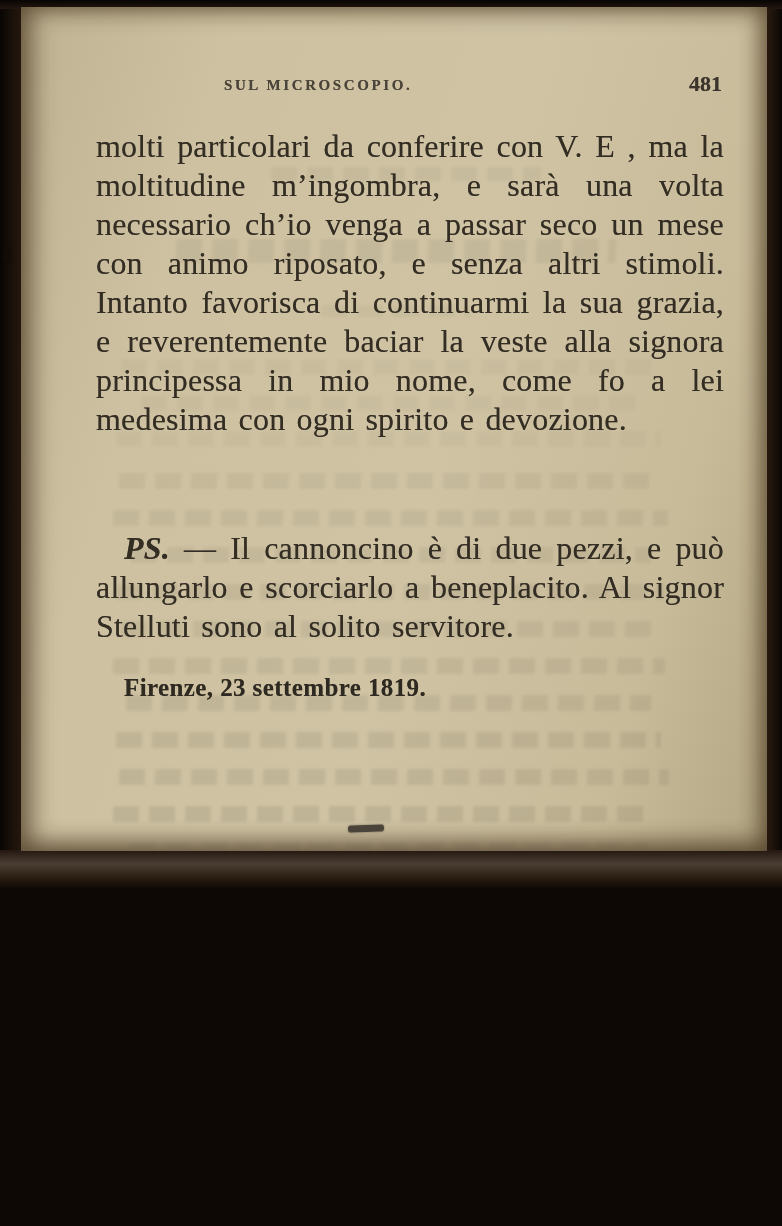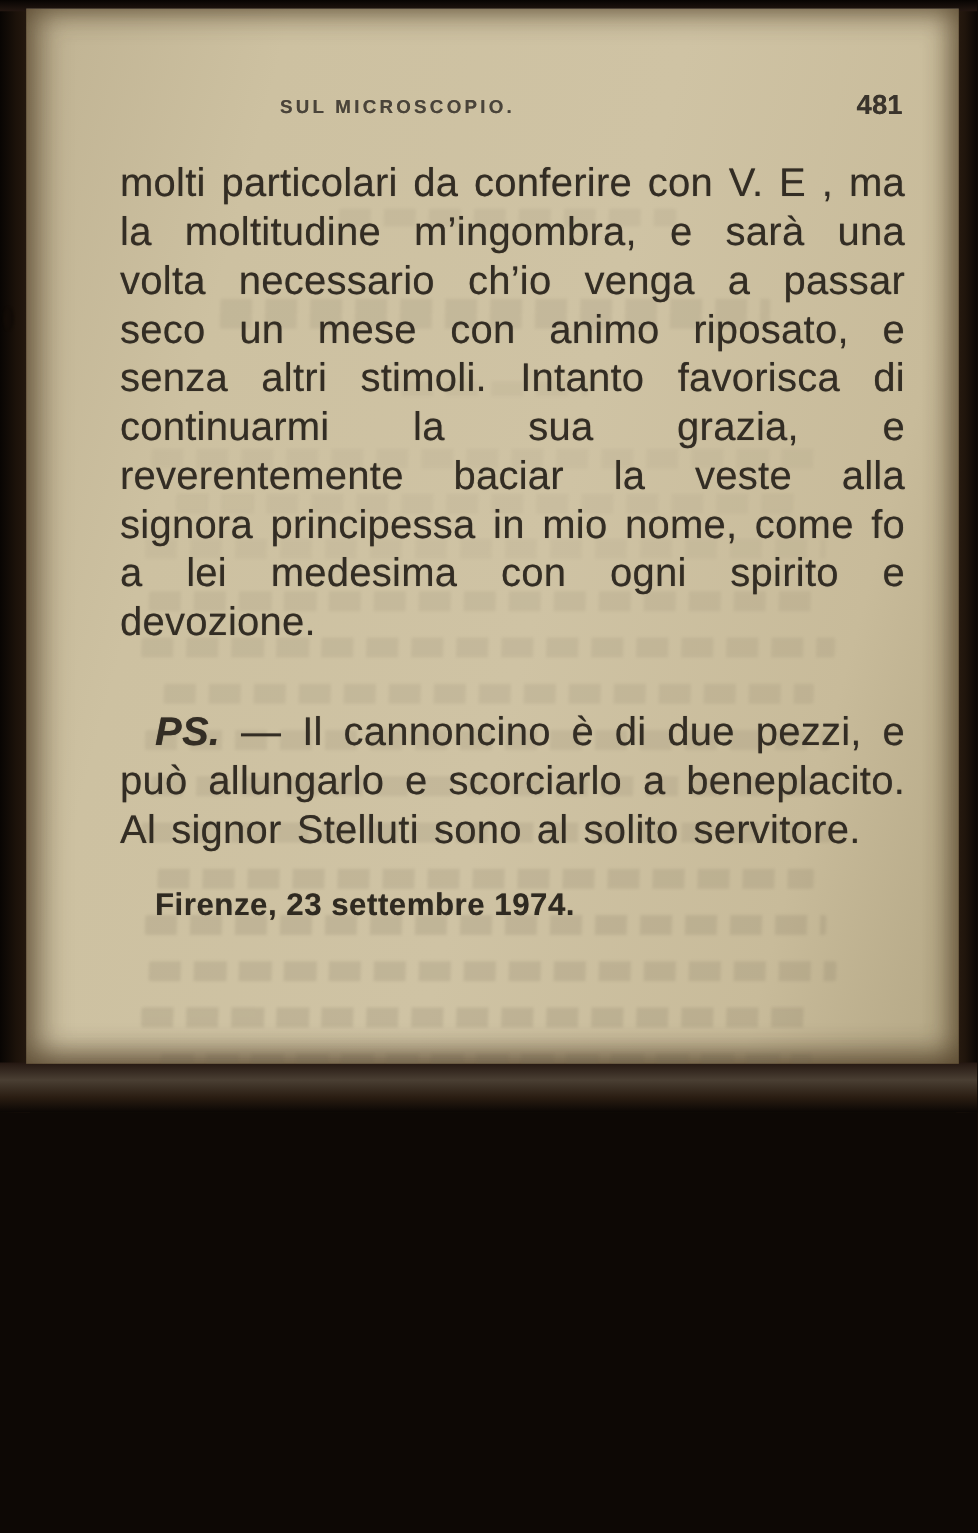--- a/index.html
+++ b/index.html
@@ -1,21 +1,21 @@
 <!DOCTYPE html>
 <html><head>
 <meta charset="utf-8">
 <style>
   html,body{margin:0;padding:0;background:#0d0805;}
   .scan{
     position:relative;
     width:782px;height:890px;
     background:#1a110b;
     overflow:hidden;
-    font-family:Liberation Sans, sans-serif;
+    font-family:Liberation Serif, serif;
   }
   
   .edge-left{position:absolute;left:0;top:0;width:24px;height:1226px;
     background:linear-gradient(90deg,#080503,#1c120a 55%,#32221480);}
   .edge-right{position:absolute;right:0;top:0;width:17px;height:1226px;
     background:linear-gradient(270deg,#0a0604,#20150c 60%,#35241580);}
   .edge-top{position:absolute;left:0;top:0;width:782px;height:9px;
     background:linear-gradient(180deg,#070402,#241711);}
   .edge-bottom{position:absolute;left:0;bottom:0;width:782px;height:40px;
     background:linear-gradient(180deg,#241711,#4a3f33 35%,#2a1d12 70%,#0a0604);}
@@ -51,21 +51,21 @@
     font-size:22px;font-weight:700;color:#3a342c;
     text-shadow:0 0 .5px rgba(50,44,34,.6);
   }
   
   .body-text{position:absolute;top:120px;left:75px;width:628px;z-index:1;
     color:#332d24;text-shadow:0 0 .6px rgba(45,40,30,.55);}
   .para{
     margin:0;font-size:32px;line-height:39px;text-align:justify;
     word-spacing:3px;letter-spacing:.2px;
   }
-  .ps{margin-top:49px;text-indent:28px;}
+  .ps{margin-top:90px;text-indent:28px;}
   .ps em{font-style:italic;font-weight:600;}
   .dateline{
     margin:22px 0 0 0;text-indent:28px;
     font-size:25px;font-weight:700;line-height:39px;
     letter-spacing:.4px;color:#2f2a21;
   }
   .end-rule{
     margin:118px 0 0 252px;
     width:36px;height:7px;border-radius:3px;
     background:#49433a;filter:blur(.4px);
@@ -120,17 +120,17 @@
       <span class="head-title">SUL MICROSCOPIO.</span>
       <span class="page-num">481</span>
     </header>
 
     <main class="body-text">
       <p class="para">molti particolari da conferire con V. E , ma la moltitudine m’ingombra, e sarà una volta necessario ch’io venga a passar seco un mese con animo riposato, e senza altri stimoli. Intanto favorisca di continuarmi la sua grazia, e reverentemente baciar la veste alla signora principessa in mio nome, come fo a lei medesima con ogni spirito e devozione.</p>
       <p class="para ps">
         <em>PS.</em>
         <span>— Il cannoncino è di due pezzi, e può allungarlo e scorciarlo a beneplacito. Al signor Stelluti sono al solito servitore.</span>
       </p>
-      <p class="dateline">Firenze, 23 settembre 1974.</p>
+      <p class="dateline">Firenze, 23 settembre 1819.</p>
       <div class="end-rule"></div>
     </main>
   </div>
 </div>
 
 </body></html>

